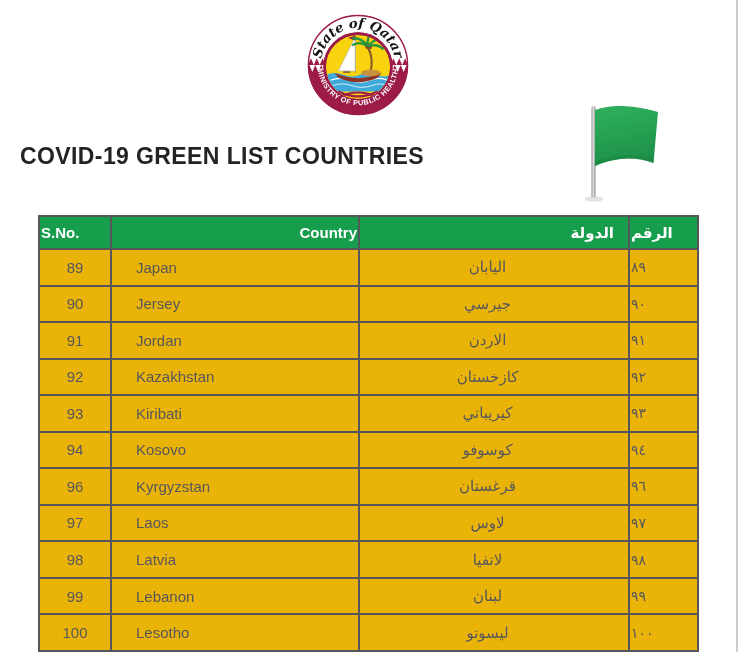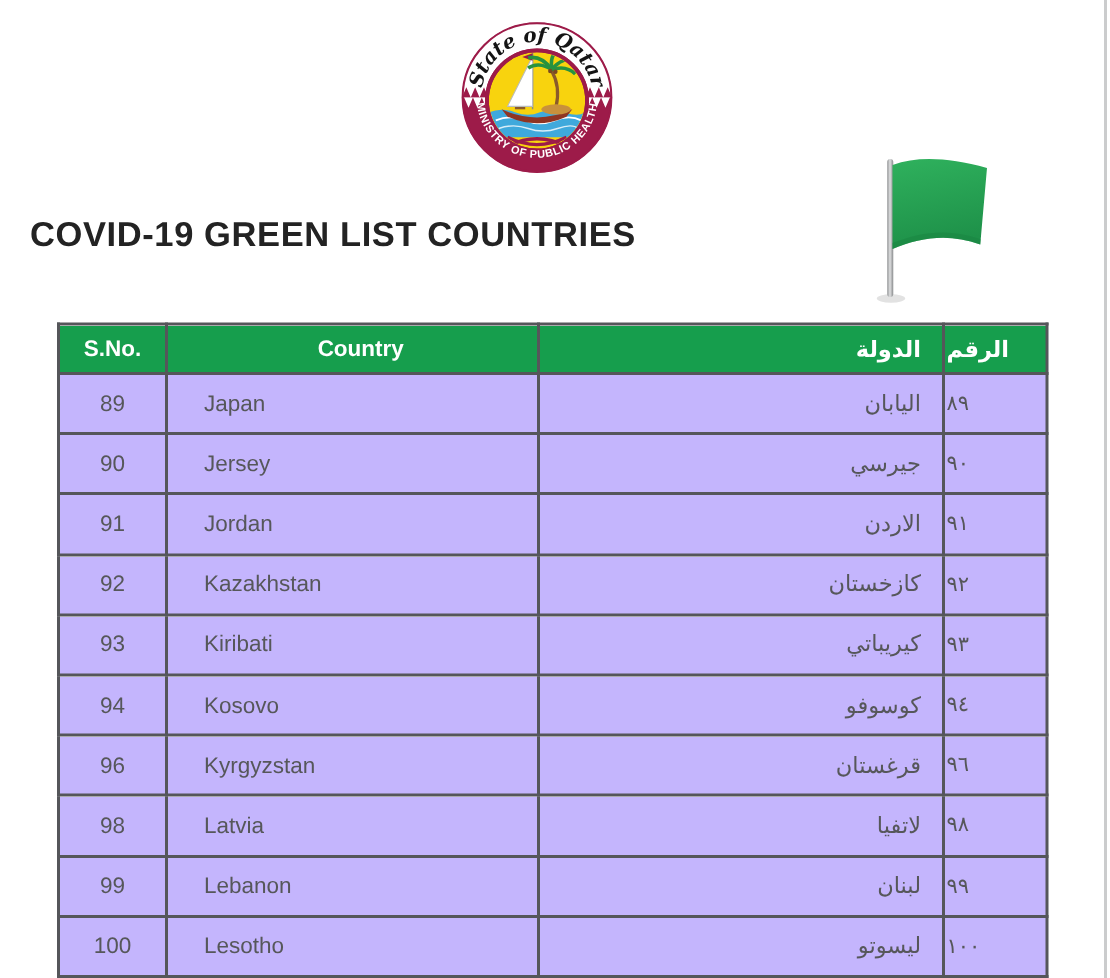--- a/index.html
+++ b/index.html
@@ -17,28 +17,28 @@
   table.countries{position:absolute;left:38px;top:215px;width:659px;height:437px;
                   border-collapse:collapse;table-layout:fixed;}
   table.countries col.c-sno{width:72px;}
   table.countries col.c-country{width:248px;}
   table.countries col.c-ar{width:270px;}
   table.countries col.c-num{width:69px;}
   table.countries th, table.countries td{
       border:2px solid #55565a;vertical-align:middle;overflow:hidden;white-space:nowrap;}
   table.countries thead tr{height:33px;}
   table.countries thead th{background:#169e4d;color:#ffffff;font-size:15px;font-weight:bold;}
-  th.h-sno{text-align:center;}
-  th.h-country{text-align:center;padding-left:12px;}
+  th.h-sno{text-align:left;}
+  th.h-country{text-align:right;padding-left:12px;}
   th.h-ar{text-align:right;padding-right:14px;font-family:"DejaVu Sans",sans-serif;font-size:15px;}
   th.h-num{text-align:left;font-family:"DejaVu Sans",sans-serif;font-size:15px;}
-  td{color:#56575a;font-size:15px;background:#c4b5fd;}
+  td{color:#56575a;font-size:15px;background:#eab308;}
   td.sno{text-align:center;}
   td.country{text-align:left;padding-left:24px;}
-  td.ar{text-align:right;padding-right:14px;font-family:Liberation Serif, serif;}
+  td.ar{text-align:center;padding-right:14px;font-family:Liberation Sans, sans-serif;}
   td.num{text-align:left;font-family:"DejaVu Sans",sans-serif;font-size:14px;}
 
   .edge-line{position:absolute;top:0;left:736px;width:2px;height:652px;background:#cbcccd;}
 </style>
 </head>
 <body>
 
 <div class="page">
 
   <svg class="logo" viewBox="0 0 116 108">
@@ -164,20 +164,26 @@
         <td class="ar" dir="rtl">كوسوفو</td>
         <td class="num" dir="rtl">٩٤</td>
       </tr>
       <tr>
         <td class="sno">96</td>
         <td class="country">Kyrgyzstan</td>
         <td class="ar" dir="rtl">قرغستان</td>
         <td class="num" dir="rtl">٩٦</td>
       </tr>
       <tr>
+        <td class="sno">97</td>
+        <td class="country">Laos</td>
+        <td class="ar" dir="rtl">لاوس</td>
+        <td class="num" dir="rtl">٩٧</td>
+      </tr>
+      <tr>
         <td class="sno">98</td>
         <td class="country">Latvia</td>
         <td class="ar" dir="rtl">لاتفيا</td>
         <td class="num" dir="rtl">٩٨</td>
       </tr>
       <tr>
         <td class="sno">99</td>
         <td class="country">Lebanon</td>
         <td class="ar" dir="rtl">لبنان</td>
         <td class="num" dir="rtl">٩٩</td>

